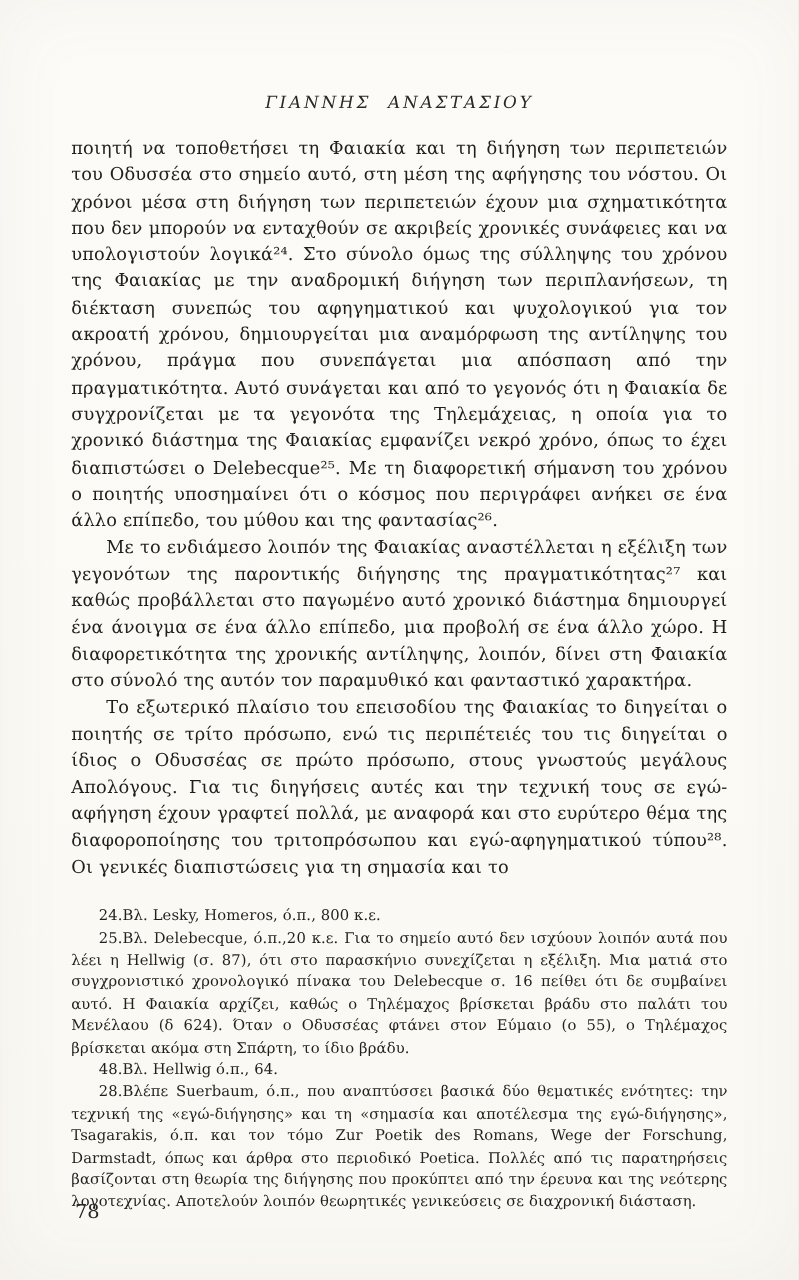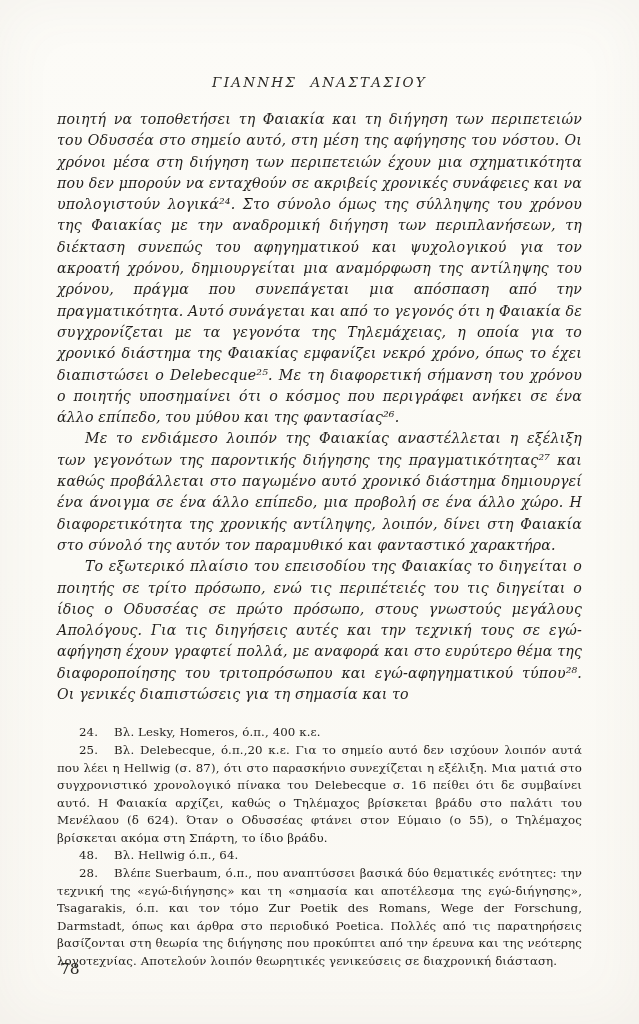--- a/index.html
+++ b/index.html
@@ -26,42 +26,41 @@
     letter-spacing: 2.2px;
     word-spacing: 7px;
     color: #2a2824;
   }
   .body-text {
     margin: 19px 57px 0 57px;
     font-size: 14.2px;
     line-height: 21.3px;
     text-align: justify;
     letter-spacing: 0.15px;
-    font-style: italic;
   }
   .para {
     margin: 0;
     text-indent: 28px;
   }
   .para.no-indent {
     text-indent: 0;
   }
   .footnotes {
     margin: 19px 57px 0 57px;
     font-size: 11.8px;
     line-height: 17.6px;
     text-align: justify;
     letter-spacing: 0.1px;
   }
   .footnote {
     margin: 0;
     text-indent: 22px;
   }
   .fn-num {
-    margin-right: 16px;
+    margin-right: 0;
   }
   .page-number {
     position: absolute;
     left: 60px;
     top: 912px;
     font-size: 15.5px;
     color: #2a2824;
     margin-top: 48px;
   }
 </style>
@@ -72,21 +71,21 @@
 
   <div class="running-head">ΓΙΑΝΝΗΣ ΑΝΑΣΤΑΣΙΟΥ</div>
 
   <div class="body-text">
     <p class="para no-indent">ποιητή να τοποθετήσει τη Φαιακία και τη διήγηση των περιπετειών του Οδυσσέα στο σημείο αυτό, στη μέση της αφήγησης του νόστου. Οι χρόνοι μέσα στη διήγηση των περιπετειών έχουν μια σχηματικότητα που δεν μπορούν να ενταχθούν σε ακριβείς χρονικές συνάφειες και να υπολογιστούν λογικά²⁴. Στο σύνολο όμως της σύλληψης του χρόνου της Φαιακίας με την αναδρομική διήγηση των περιπλανήσεων, τη διέκταση συνεπώς του αφηγηματικού και ψυχολογικού για τον ακροατή χρόνου, δημιουργείται μια αναμόρφωση της αντίληψης του χρόνου, πράγμα που συνεπάγεται μια απόσπαση από την πραγματικότητα. Αυτό συνάγεται και από το γεγονός ότι η Φαιακία δε συγχρονίζεται με τα γεγονότα της Τηλεμάχειας, η οποία για το χρονικό διάστημα της Φαιακίας εμφανίζει νεκρό χρόνο, όπως το έχει διαπιστώσει ο Delebecque²⁵. Με τη διαφορετική σήμανση του χρόνου ο ποιητής υποσημαίνει ότι ο κόσμος που περιγράφει ανήκει σε ένα άλλο επίπεδο, του μύθου και της φαντασίας²⁶.</p>
     <p class="para">Με το ενδιάμεσο λοιπόν της Φαιακίας αναστέλλεται η εξέλιξη των γεγονότων της παροντικής διήγησης της πραγματικότητας²⁷ και καθώς προβάλλεται στο παγωμένο αυτό χρονικό διάστημα δημιουργεί ένα άνοιγμα σε ένα άλλο επίπεδο, μια προβολή σε ένα άλλο χώρο. Η διαφορετικότητα της χρονικής αντίληψης, λοιπόν, δίνει στη Φαιακία στο σύνολό της αυτόν τον παραμυθικό και φανταστικό χαρακτήρα.</p>
     <p class="para">Το εξωτερικό πλαίσιο του επεισοδίου της Φαιακίας το διηγείται ο ποιητής σε τρίτο πρόσωπο, ενώ τις περιπέτειές του τις διηγείται ο ίδιος ο Οδυσσέας σε πρώτο πρόσωπο, στους γνωστούς μεγάλους Απολόγους. Για τις διηγήσεις αυτές και την τεχνική τους σε εγώ-αφήγηση έχουν γραφτεί πολλά, με αναφορά και στο ευρύτερο θέμα της διαφοροποίησης του τριτοπρόσωπου και εγώ-αφηγηματικού τύπου²⁸. Οι γενικές διαπιστώσεις για τη σημασία και το</p>
   </div>
 
   <div class="footnotes">
-    <p class="footnote"><span class="fn-num">24.</span><span>Βλ. Lesky, Homeros, ό.π., 400 κ.ε.</span></p>
+    <p class="footnote"><span class="fn-num">24.</span><span>Βλ. Lesky, Homeros, ό.π., 800 κ.ε.</span></p>
     <p class="footnote"><span class="fn-num">25.</span><span>Βλ. Delebecque, ό.π.,20 κ.ε. Για το σημείο αυτό δεν ισχύουν λοιπόν αυτά που λέει η Hellwig (σ. 87), ότι στο παρασκήνιο συνεχίζεται η εξέλιξη. Μια ματιά στο συγχρονιστικό χρονολογικό πίνακα του Delebecque σ. 16 πείθει ότι δε συμβαίνει αυτό. Η Φαιακία αρχίζει, καθώς ο Τηλέμαχος βρίσκεται βράδυ στο παλάτι του Μενέλαου (δ 624). Όταν ο Οδυσσέας φτάνει στον Εύμαιο (ο 55), ο Τηλέμαχος βρίσκεται ακόμα στη Σπάρτη, το ίδιο βράδυ.</span></p>
     <p class="footnote"><span class="fn-num">48.</span><span>Βλ. Hellwig ό.π., 64.</span></p>
     <p class="footnote"><span class="fn-num">28.</span><span>Βλέπε Suerbaum, ό.π., που αναπτύσσει βασικά δύο θεματικές ενότητες: την τεχνική της «εγώ-διήγησης» και τη «σημασία και αποτέλεσμα της εγώ-διήγησης», Tsagarakis, ό.π. και τον τόμο Zur Poetik des Romans, Wege der Forschung, Darmstadt, όπως και άρθρα στο περιοδικό Poetica. Πολλές από τις παρατηρήσεις βασίζονται στη θεωρία της διήγησης που προκύπτει από την έρευνα και της νεότερης λογοτεχνίας. Αποτελούν λοιπόν θεωρητικές γενικεύσεις σε διαχρονική διάσταση.</span></p>
   </div>
 
   <div class="page-number">78</div>
 
 </div>
 
 </body></html>

